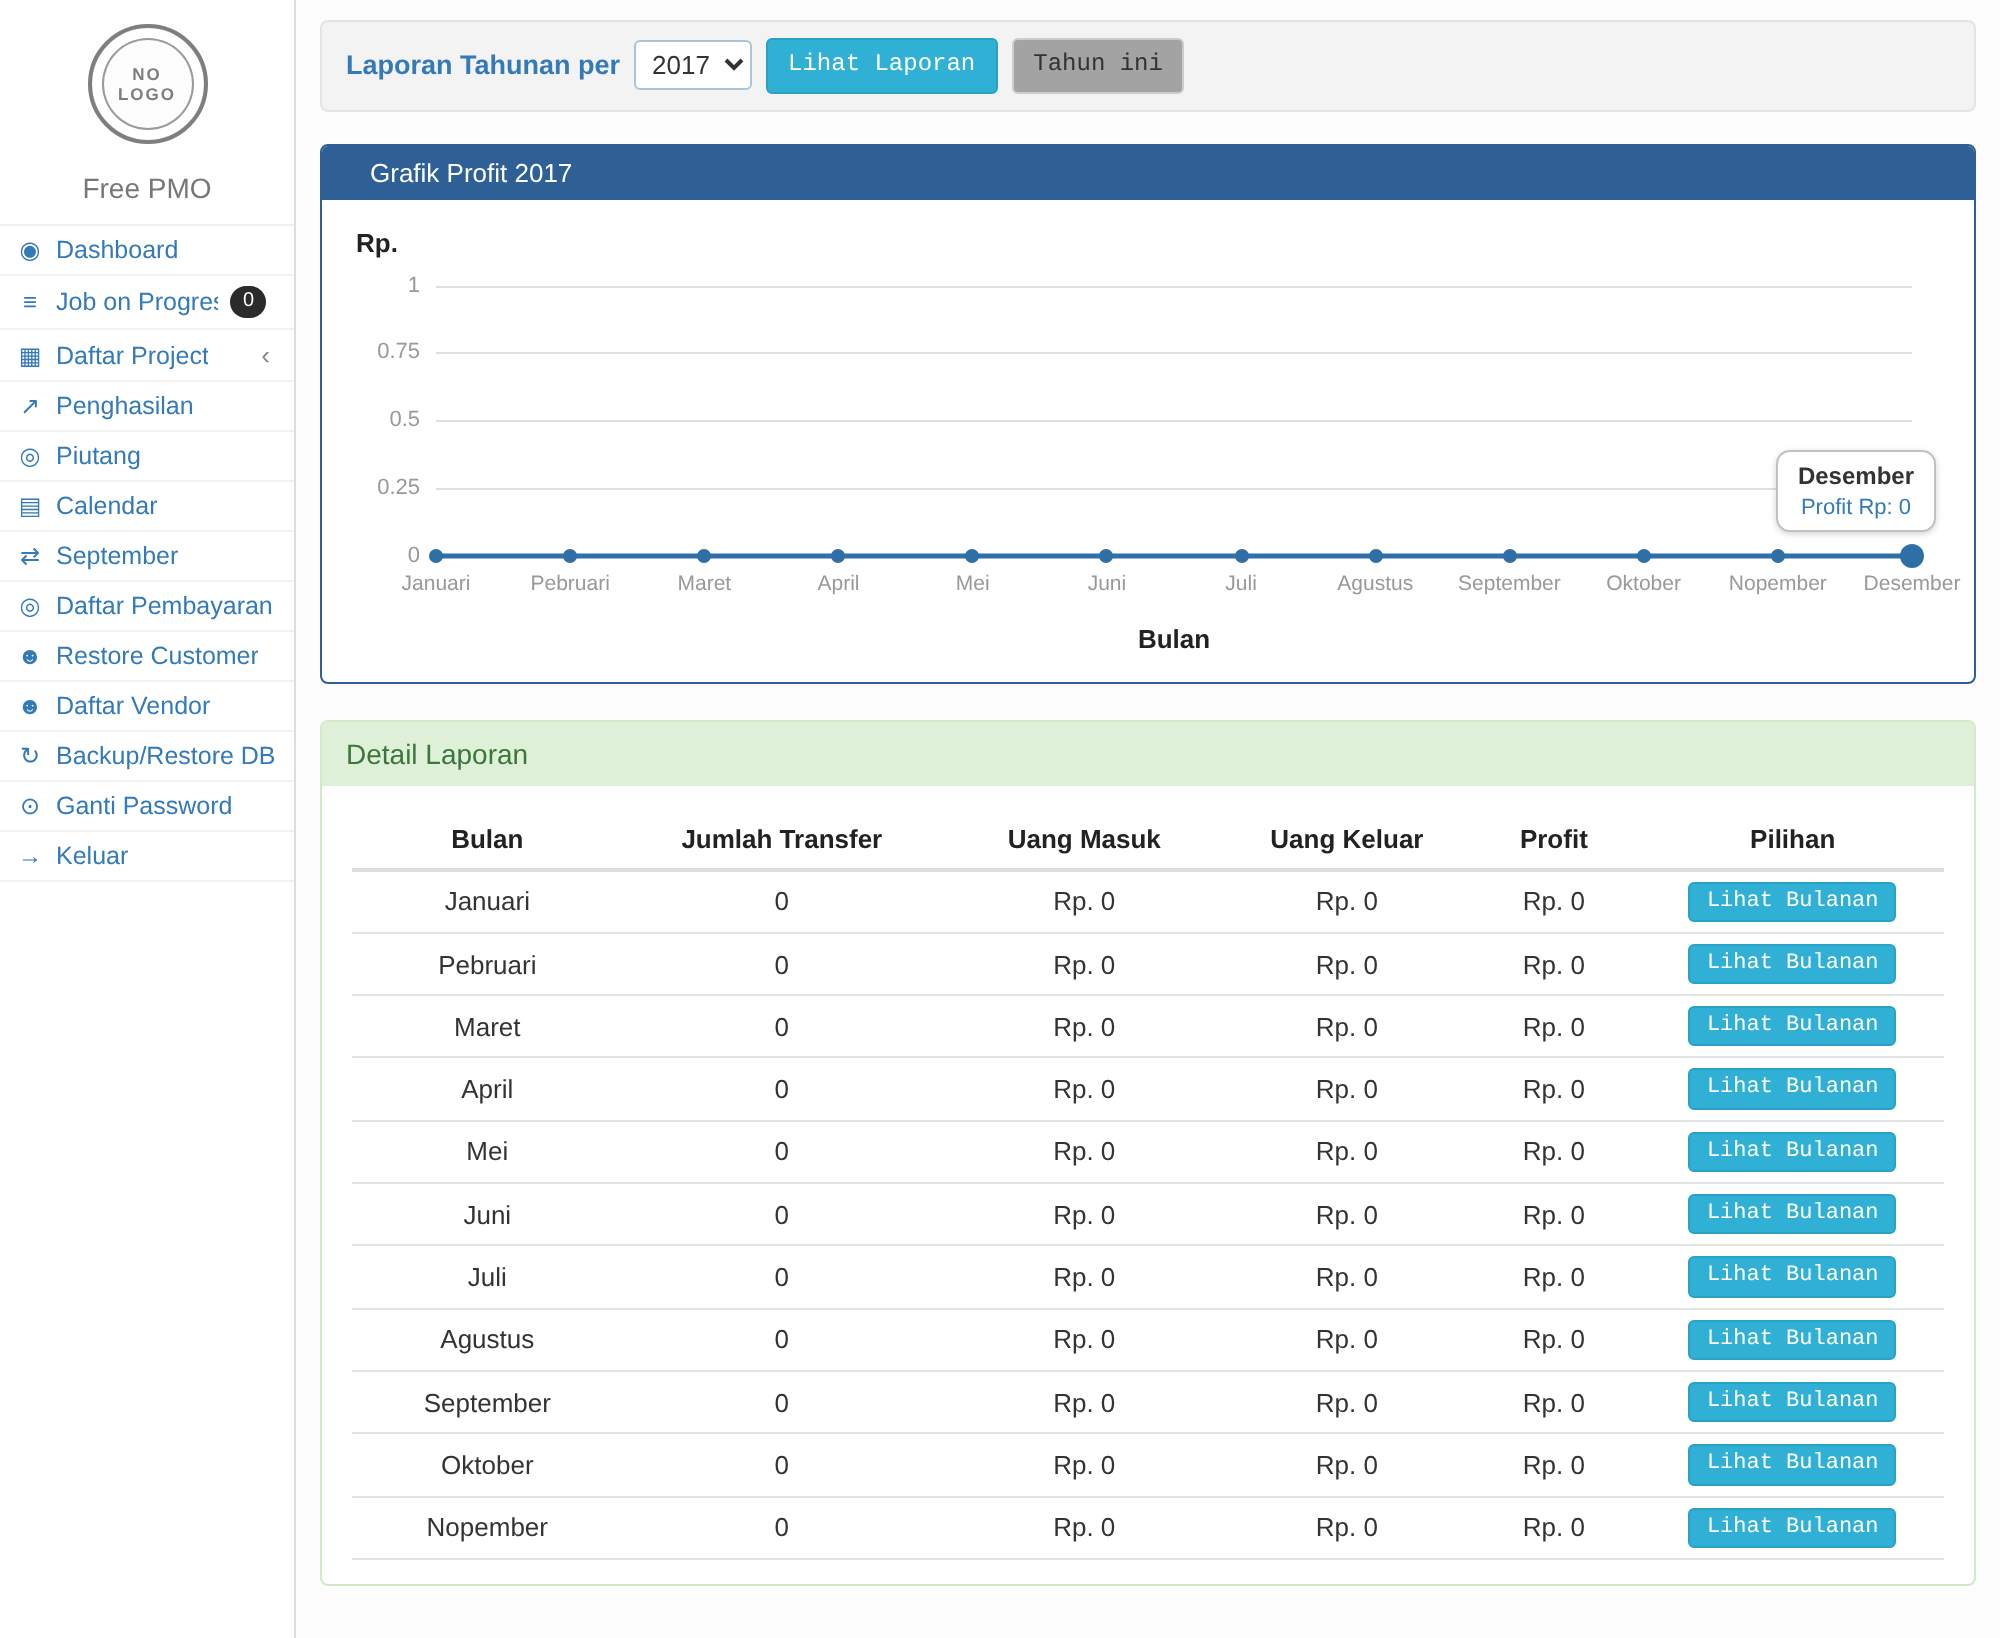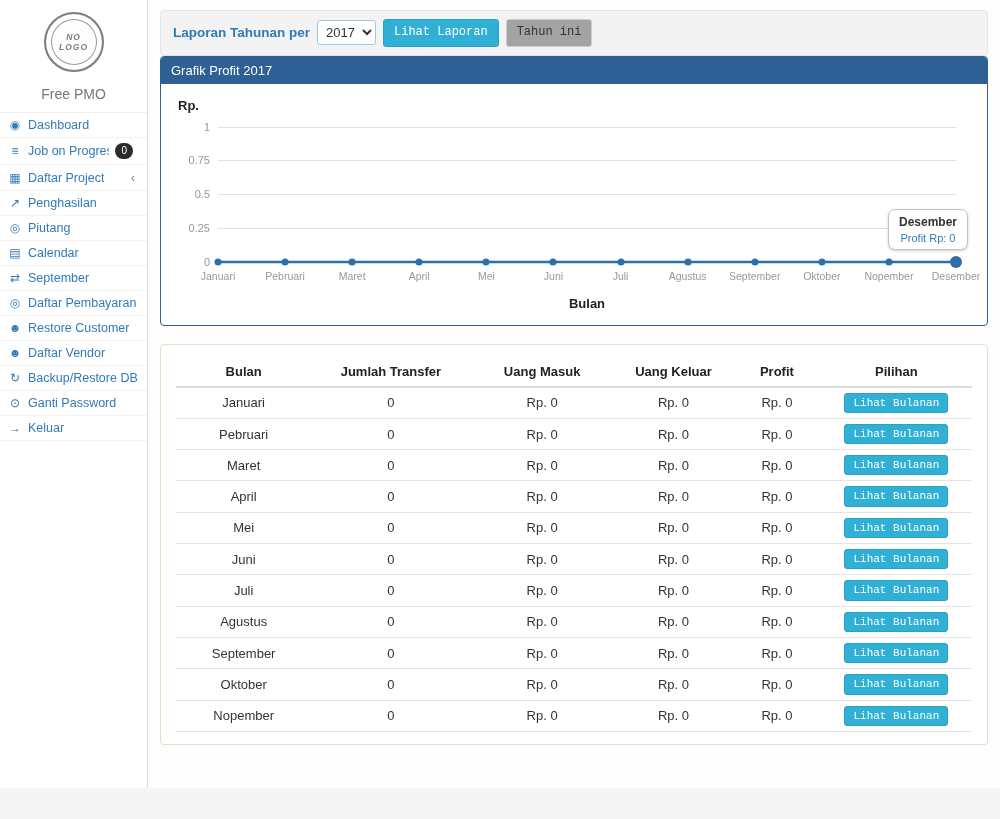--- a/index.html
+++ b/index.html
@@ -20,21 +20,20 @@
   }
   .logo-wrap { text-align: center; padding: 12px 0 6px; }
   .logo-circle {
     width: 60px; height: 60px; border-radius: 50%;
     border: 2px solid #7e7e7e;
     box-shadow: inset 0 0 0 5px #fff, inset 0 0 0 6px #9a9a9a;
     margin: 0 auto; display: flex; flex-direction: column;
     align-items: center; justify-content: center;
     color: #7d7d7d; font-size: 8.5px; font-weight: bold; letter-spacing: 1px;
     background: #fdfdfd;
-    font-style: italic;
   }
   .brand { color: #777; font-size: 14px; text-align: center; margin: 8px 0 10px; }
   .side-menu { display: block; border-top: 1px solid #f0f0f0; }
   .side-item {
     display: flex; align-items: center; gap: 6px;
     padding: 5px 8px; font-size: 12.5px; color: #337ab7;
     border-bottom: 1px solid #f2f2f2; position: relative;
   }
   .si-icon { width: 14px; text-align: center; font-size: 12px; color: #337ab7; flex-shrink: 0; }
   .si-label { white-space: nowrap; overflow: hidden; }
@@ -51,42 +50,42 @@
   .breadcrumb {
     background: #f3f3f3; border-radius: 4px;
     padding: 8px 15px; margin-bottom: 14px; font-size: 13px;
   }
   .breadcrumb a { color: #337ab7; }
   .breadcrumb .sep { color: #bbb; margin: 0 6px; }
   .breadcrumb .current { color: #777; }
 
   .filter-well {
     background: #f3f3f3; border: 1px solid #e4e4e4; border-radius: 4px;
-    padding: 8px 12px; 
+    padding: 8px 12px; margin-bottom: 16px;
     display: flex; align-items: center; gap: 7px;
   }
   .filter-label { color: #337ab7; font-weight: bold; font-size: 13.5px; }
   select.year {
     padding: 3px 4px; font-size: 13px; color: #333;
     background: #fff; border: 1px solid #a9c4dd; border-radius: 3px;
     font-family: "Liberation Sans", sans-serif;
   }
   .btn {
     display: inline-block; border-radius: 3px; cursor: pointer;
     font-size: 12px; padding: 5px 10px; border: 1px solid transparent;
     font-family: Liberation Mono, monospace; line-height: 1.3;
   }
   .btn-info { background: #31b0d5; border-color: #28a1c5; color: #fff; }
   .btn-default { background: #a3a3a3; border-color: #ccc; color: #333; }
   .btn-xs { font-size: 11px; padding: 2px 8px; }
 
   .panel { border-radius: 4px; margin-bottom: 18px; background: #fff; }
   .panel-primary { border: 1px solid #2e6096; }
   .panel-primary .panel-heading {
-    background: #2e6096; color: #fff; padding: 6px 10px;
+    background: #2e6096; color: #fff; padding: 6px 24px;
     font-size: 13px; border-radius: 3px 3px 0 0;
   }
   .panel-success { border: 1px solid #d6e9c6; }
   .panel-success .panel-heading {
     background: #dff0d8; color: #3c763d; padding: 8px 12px;
     font-size: 14px; border-radius: 3px 3px 0 0;
   }
   .panel-body { padding: 12px 15px; }
 
   
@@ -267,20 +266,21 @@
             <div class="x-tick-label" style="left: 72.7273%;">September</div>
             <div class="x-tick-label" style="left: 81.8182%;">Oktober</div>
             <div class="x-tick-label" style="left: 90.9091%;">Nopember</div>
             <div class="x-tick-label" style="left: 100%;">Desember</div>
           </div>
         <div class="x-title">Bulan</div>
       </div>
     </section>
 
     <section class="panel panel-success">
+      <div class="panel-heading">Detail Laporan</div>
       <div class="panel-body">
         <table class="report">
           <thead>
             <tr>
                 <th class="al-c col-bulan">Bulan</th>
                 <th class="al-c col-jumlah">Jumlah Transfer</th>
                 <th class="al-r col-masuk">Uang Masuk</th>
                 <th class="al-r col-keluar">Uang Keluar</th>
                 <th class="al-r col-profit">Profit</th>
                 <th class="al-c col-pilihan">Pilihan</th>

